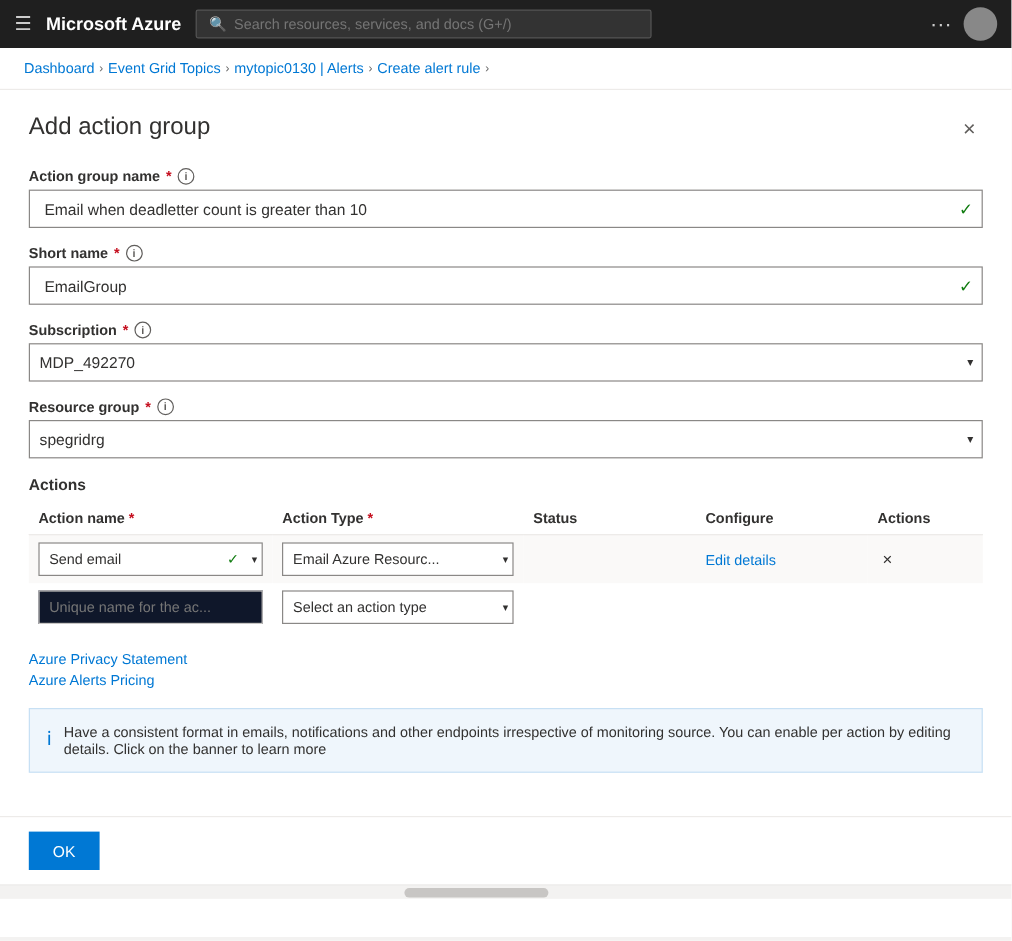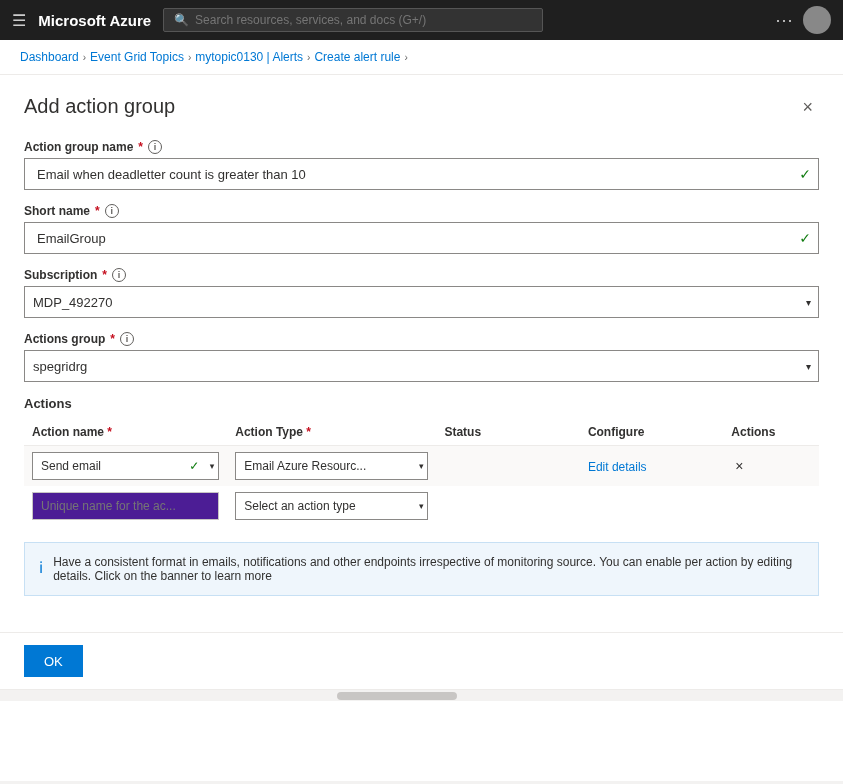--- a/index.html
+++ b/index.html
@@ -259,21 +259,21 @@
     }
 
     
     .placeholder-input {
       border: 1px solid #c8c6c4;
       padding: 4px 8px;
       font-size: 12px;
       color: #a19f9d;
       width: 100%;
       height: 28px;
-      background: #4c1d95;
+      background: #0f172a;
       outline: none;
     }
 
     
     .link-section { margin: 16px 0; }
     .azure-link {
       display: block;
       color: #0078d4;
       text-decoration: none;
       font-size: 12px;
@@ -404,21 +404,21 @@
       <div class="form-select-wrapper">
         <select class="form-select">
           <option>MDP_492270</option>
         </select>
         <span class="select-chevron">▾</span>
       </div>
     </div>
 
     <div class="form-group">
       <div class="form-label">
-        <span>Actions group</span>
+        <span>Resource group</span>
         <span class="required">*</span>
         <span class="info-icon">i</span>
       </div>
       <div class="form-select-wrapper">
         <select class="form-select">
           <option>spegridrg</option>
         </select>
         <span class="select-chevron">▾</span>
       </div>
     </div>
@@ -483,20 +483,24 @@
               </div>
             </td>
             <td class="col-status"></td>
             <td class="col-configure"></td>
             <td class="col-actions"></td>
           </tr>
         </tbody>
       </table>
     </div>
 
+    <div class="link-section">
+      <a href="#" class="azure-link">Azure Privacy Statement</a>
+      <a href="#" class="azure-link">Azure Alerts Pricing</a>
+    </div>
 
     <div class="info-box">
       <span class="info-box-icon">ℹ</span>
       <span>Have a consistent format in emails, notifications and other endpoints irrespective of monitoring source. You can enable per action by editing details. Click on the banner to learn more</span>
     </div>
 
   </div>
 
   <div class="bottom-bar">
     <button class="ok-btn">OK</button>

